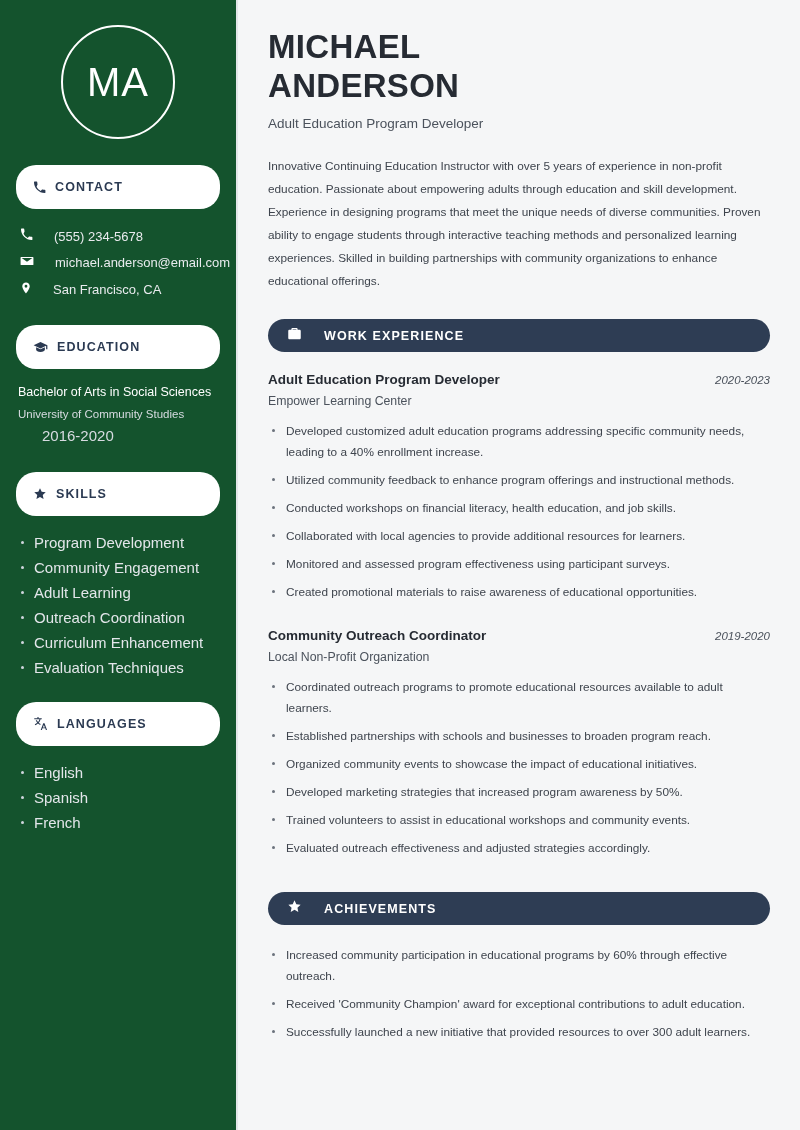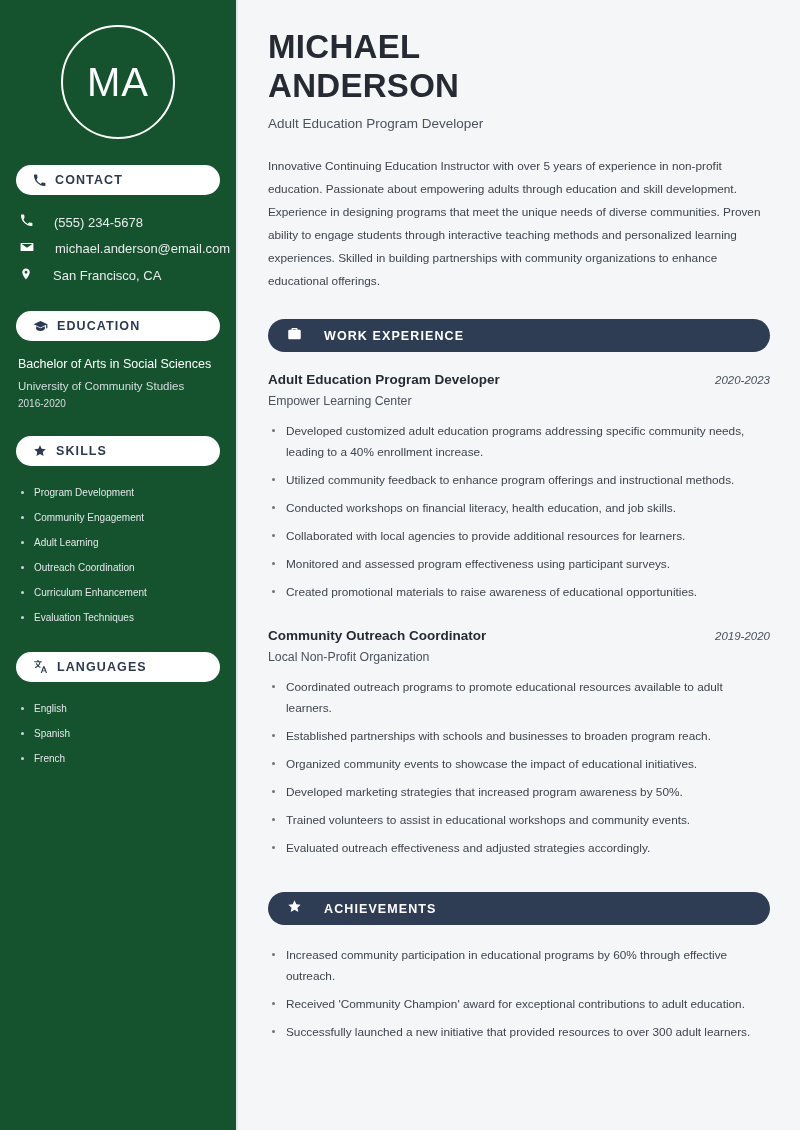--- a/index.html
+++ b/index.html
@@ -39,21 +39,21 @@
     color: #ffffff;
     font-size: 40px;
     font-weight: 400;
     letter-spacing: 1px;
   }
 
   .pill {
     background: #ffffff;
     color: #2b3a52;
     border-radius: 20px;
-    height: 30px;
+    height: 44px;
     display: flex;
     align-items: center;
     gap: 9px;
     padding: 0 0 0 17px;
     margin-bottom: 14px;
   }
   .pill .pill-label {
     font-size: 12.5px;
     font-weight: bold;
     letter-spacing: 1.1px;
@@ -73,26 +73,26 @@
 
   .edu-block { padding: 0 2px 4px 2px; margin-bottom: 20px; }
   .edu-degree {
     font-size: 12.5px;
     font-weight: normal;
     color: #ffffff;
     line-height: 1.45;
     margin-bottom: 4px;
   }
   .edu-school { font-size: 11.5px; color: #d7dbe1; line-height: 1.6; }
-  .edu-years  { font-size: 10px; color: #d7dbe1; line-height: 1.6; }
+  .edu-years  { font-size: 15px; color: #d7dbe1; line-height: 1.6; margin-left: 24px; }
 
   ul.side-list { list-style: none; margin-bottom: 22px; }
   ul.side-list li {
     position: relative;
-    font-size: 10px;
+    font-size: 15px;
     color: #e3e6ea;
     padding: 0 0 0 18px;
     line-height: 25px;
   }
   ul.side-list li::before {
     content: "";
     position: absolute;
     left: 5px; top: 11px;
     width: 3px; height: 3px;
     border-radius: 50%;

